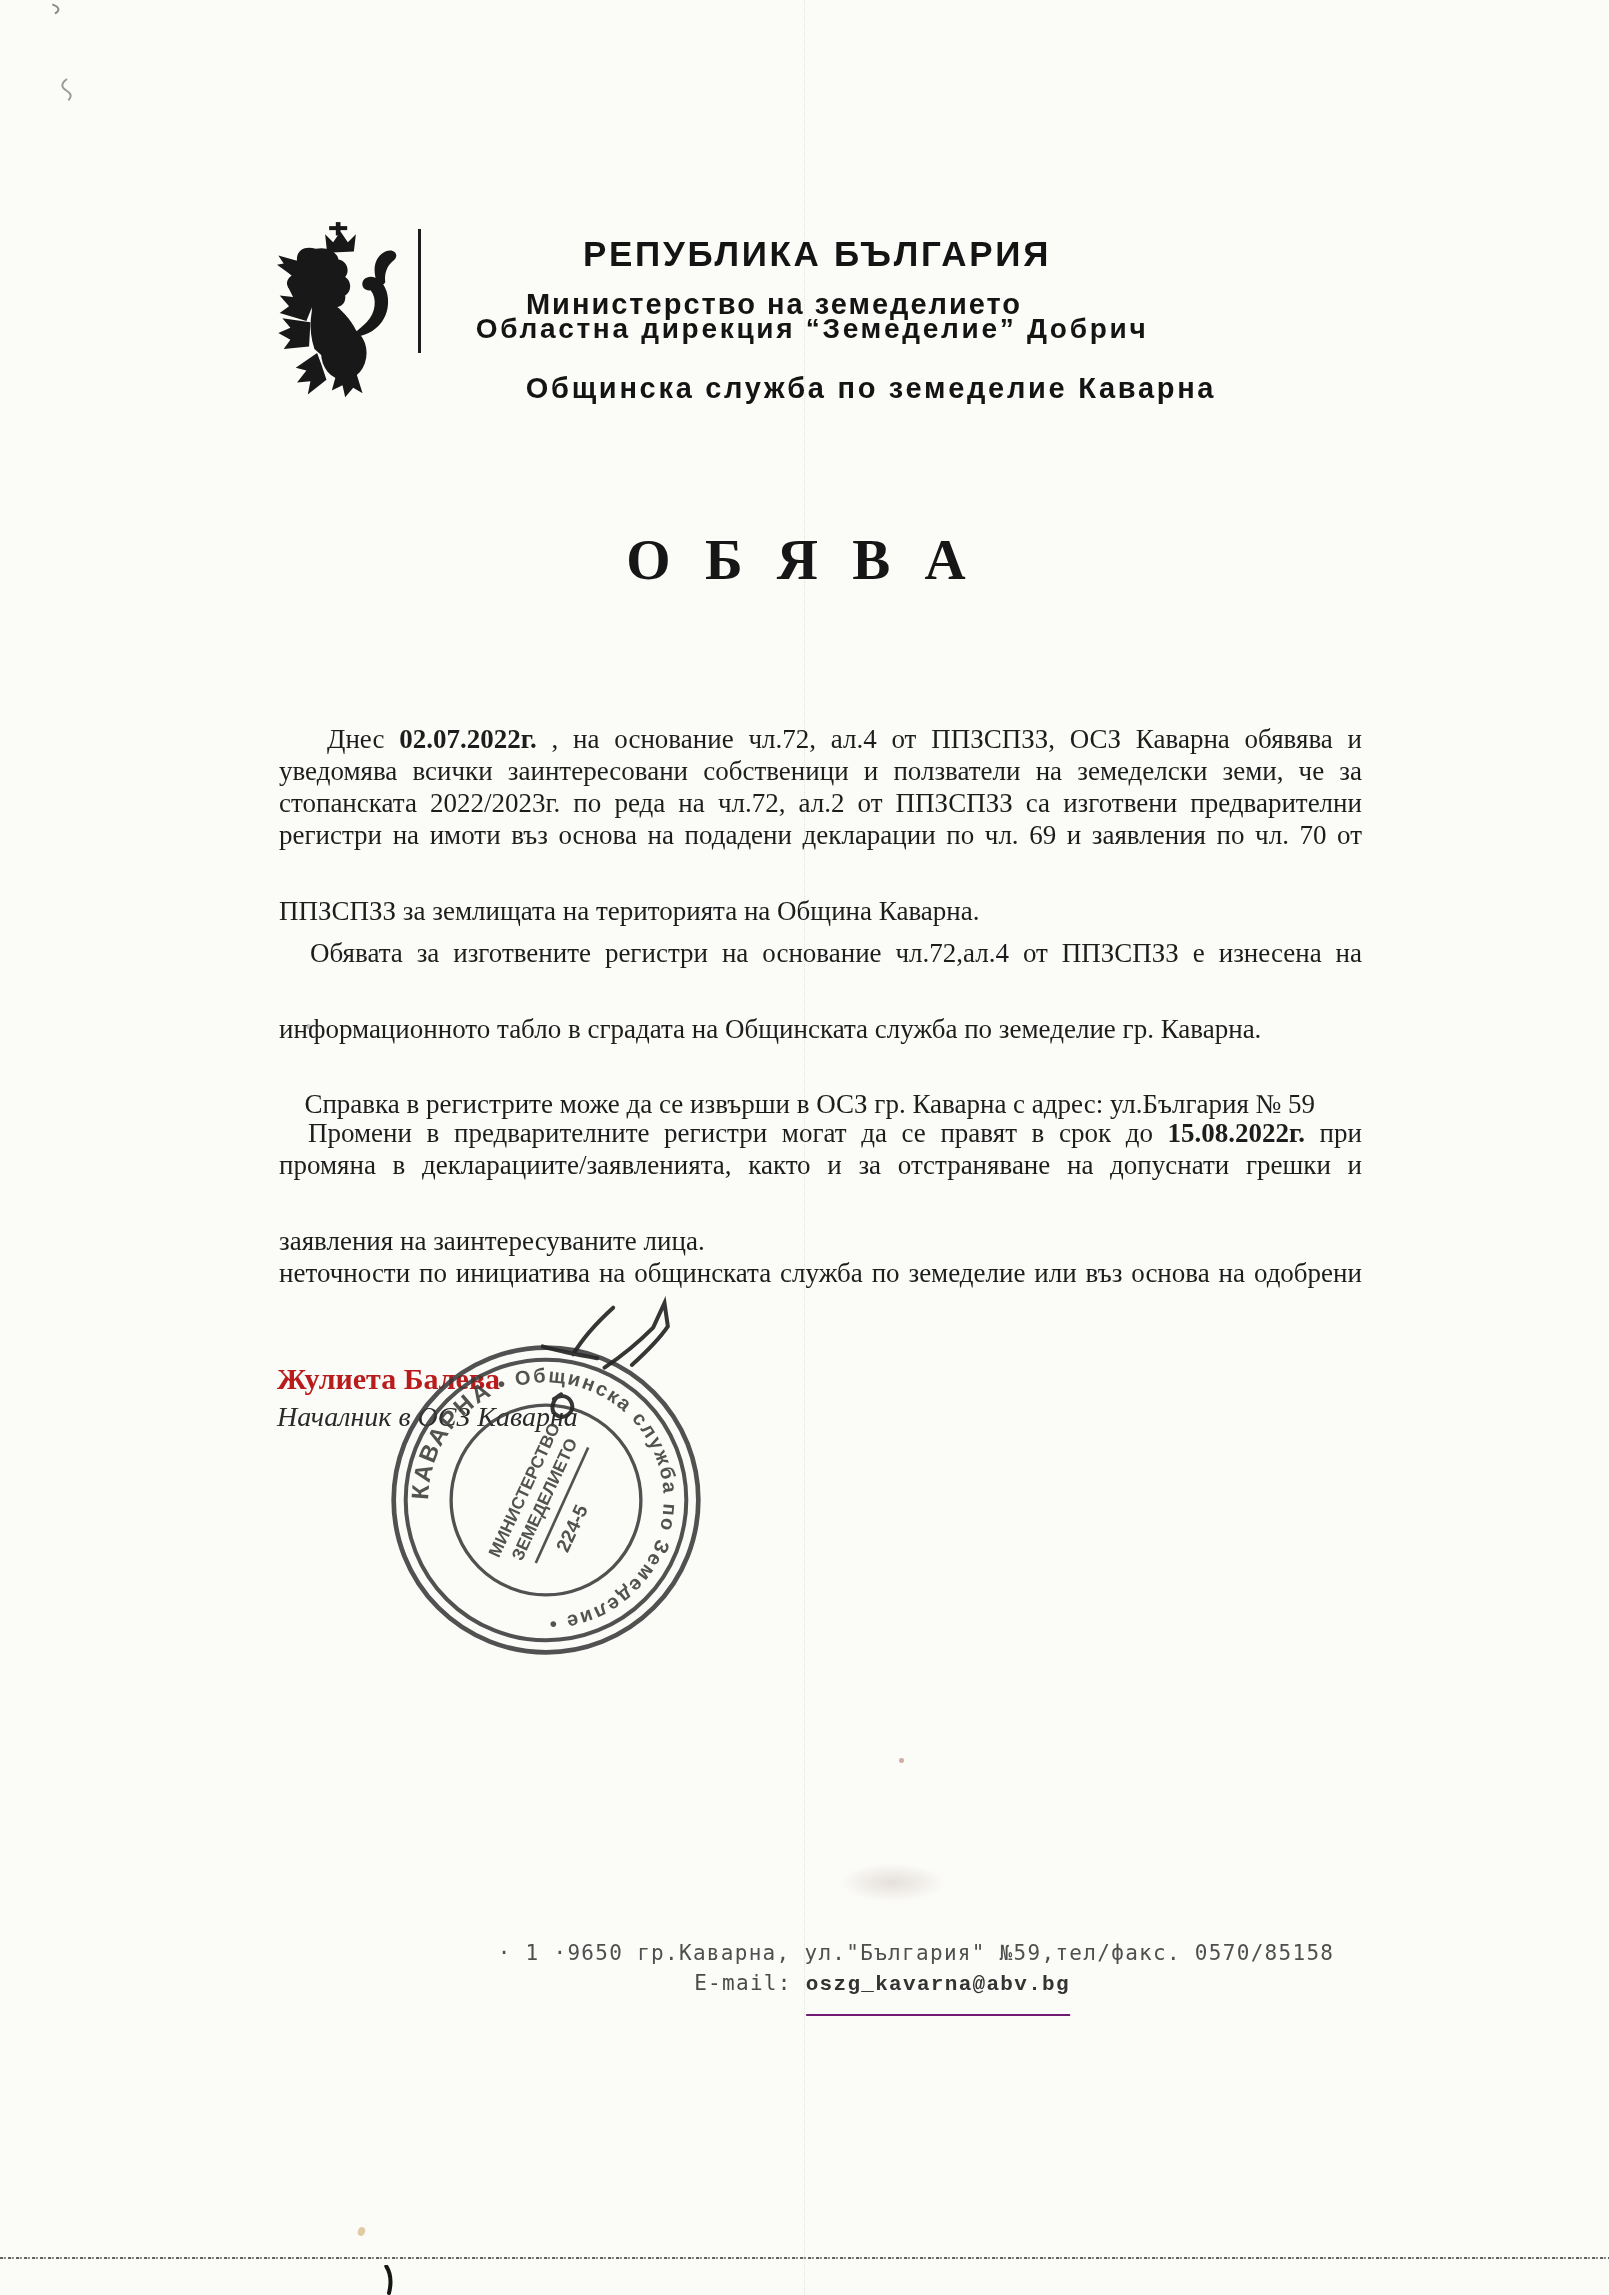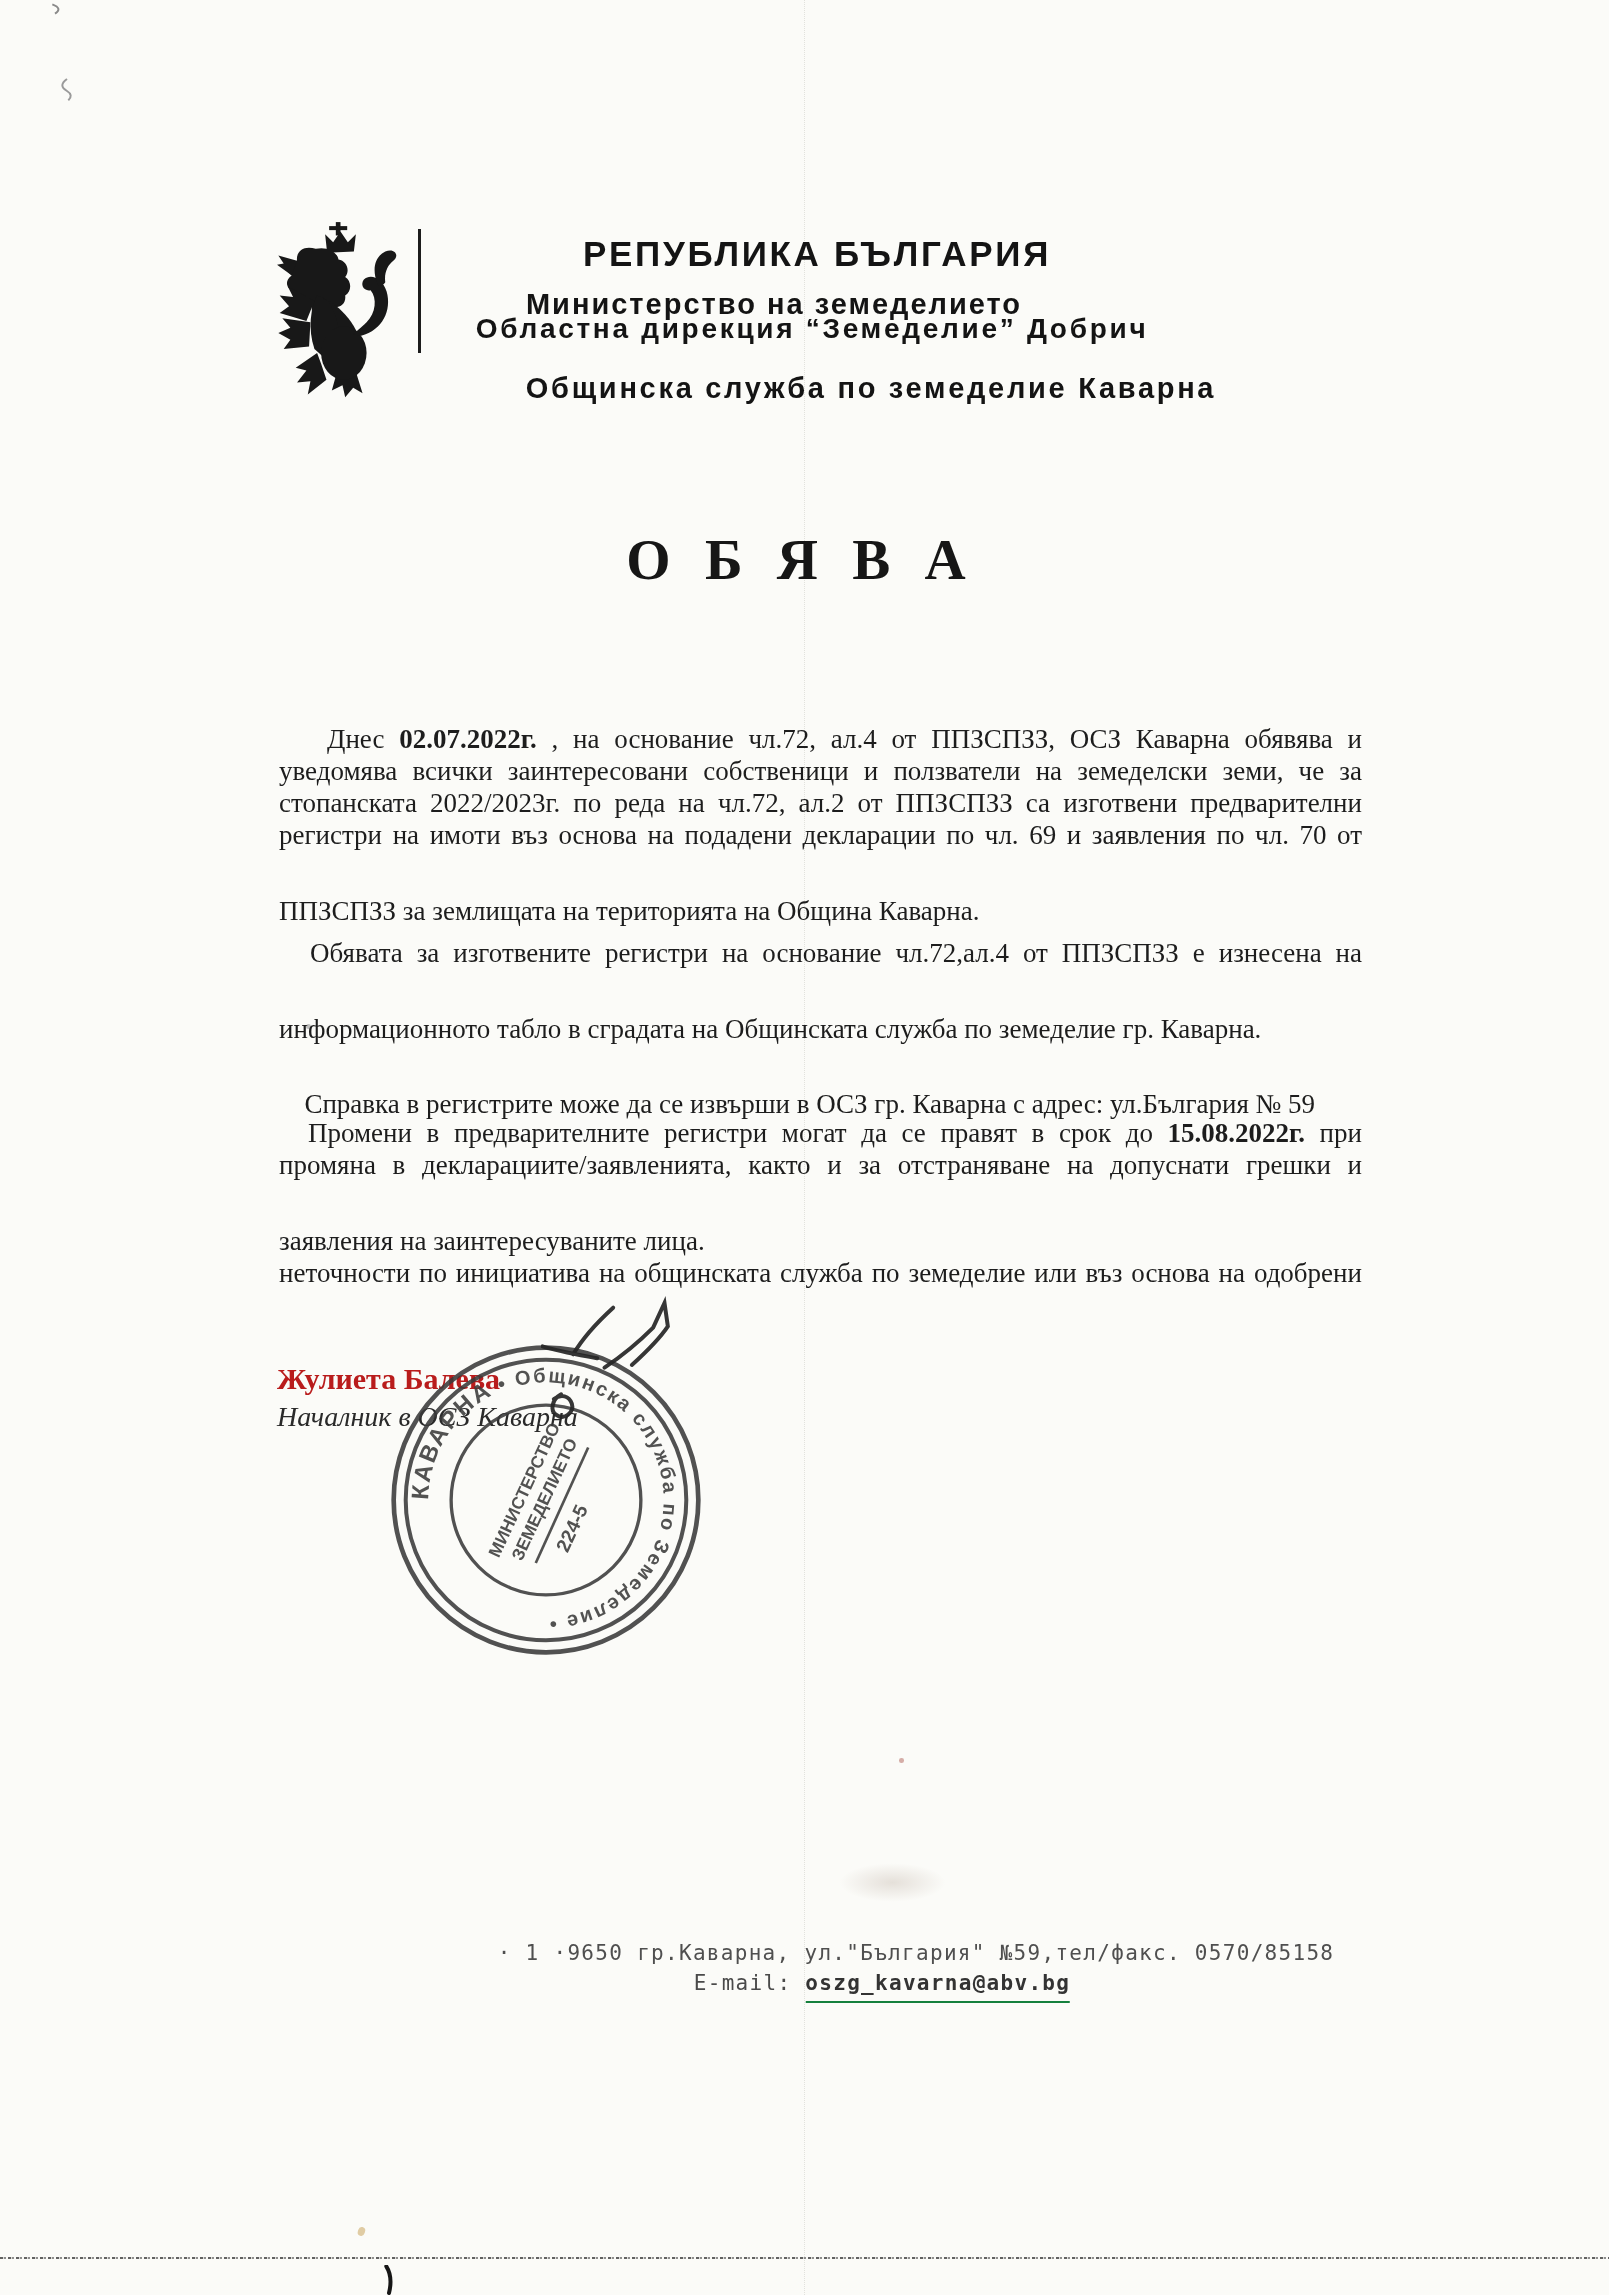--- a/index.html
+++ b/index.html
@@ -34,21 +34,21 @@
   .stamp { position:absolute; left:391px; top:1345px; width:310px; height:310px; z-index:2; opacity:.88; }
   .stamp text { font-family:"Liberation Sans", sans-serif; font-weight:bold; fill:#3b3b3b; }
   .pen { position:absolute; left:541px; top:1293px; width:147px; height:140px; z-index:3; }
   
   .footer1 { position:absolute; left:916px; top:1941px; transform:translateX(-50%);
              font-family:"DejaVu Sans Mono", monospace; font-size:21px; letter-spacing:1.3px;
              color:#4f4f4f; white-space:nowrap; }
   .footer2 { position:absolute; left:882px; top:1971px; transform:translateX(-50%);
              font-family:"DejaVu Sans Mono", monospace; font-size:21px; letter-spacing:1.3px;
              color:#4a4a4a; white-space:nowrap; }
-  .footer2 .email { font-weight:bold; color:#333; border-bottom:2px solid #15803d; padding-bottom:6px; }
+  .footer2 .email { font-weight:bold; color:#333; border-bottom:2px solid #701a75; padding-bottom:18px;font-family:Liberation Mono, monospace; }
   
   .fold-line { position:absolute; left:804px; top:0; bottom:0; width:0; border-left:1.3px dotted rgba(160,160,150,.28); }
   .scanline-bottom { position:absolute; left:0; right:0; top:2257px; height:2px;
       background:repeating-linear-gradient(90deg, rgba(70,70,70,.85) 0 2.7px, rgba(130,130,130,.25) 2.7px 4px, rgba(70,70,70,.6) 4px 6px, rgba(0,0,0,0) 6px 8px); }
   .speck-topleft { position:absolute; left:47px; top:0; }
   .dot-gray { position:absolute; left:306px; top:1024px; width:5.3px; height:5.3px; border-radius:50%; background:#8d8d8d; opacity:.55; }
   .dot-red { position:absolute; left:899px; top:1758px; width:4.7px; height:4.7px; border-radius:50%; background:#b06055; opacity:.5; }
   .speck-tan { position:absolute; left:358px; top:2227px; width:7.4px; height:8.7px; background:#d9c08f; opacity:.8; border-radius:45%; transform:rotate(18deg); }
   .mark-bottomleft { position:absolute; left:381px; top:2265px; }
   .smudge { position:absolute; left:839px; top:1863px; width:107px; height:39px;

